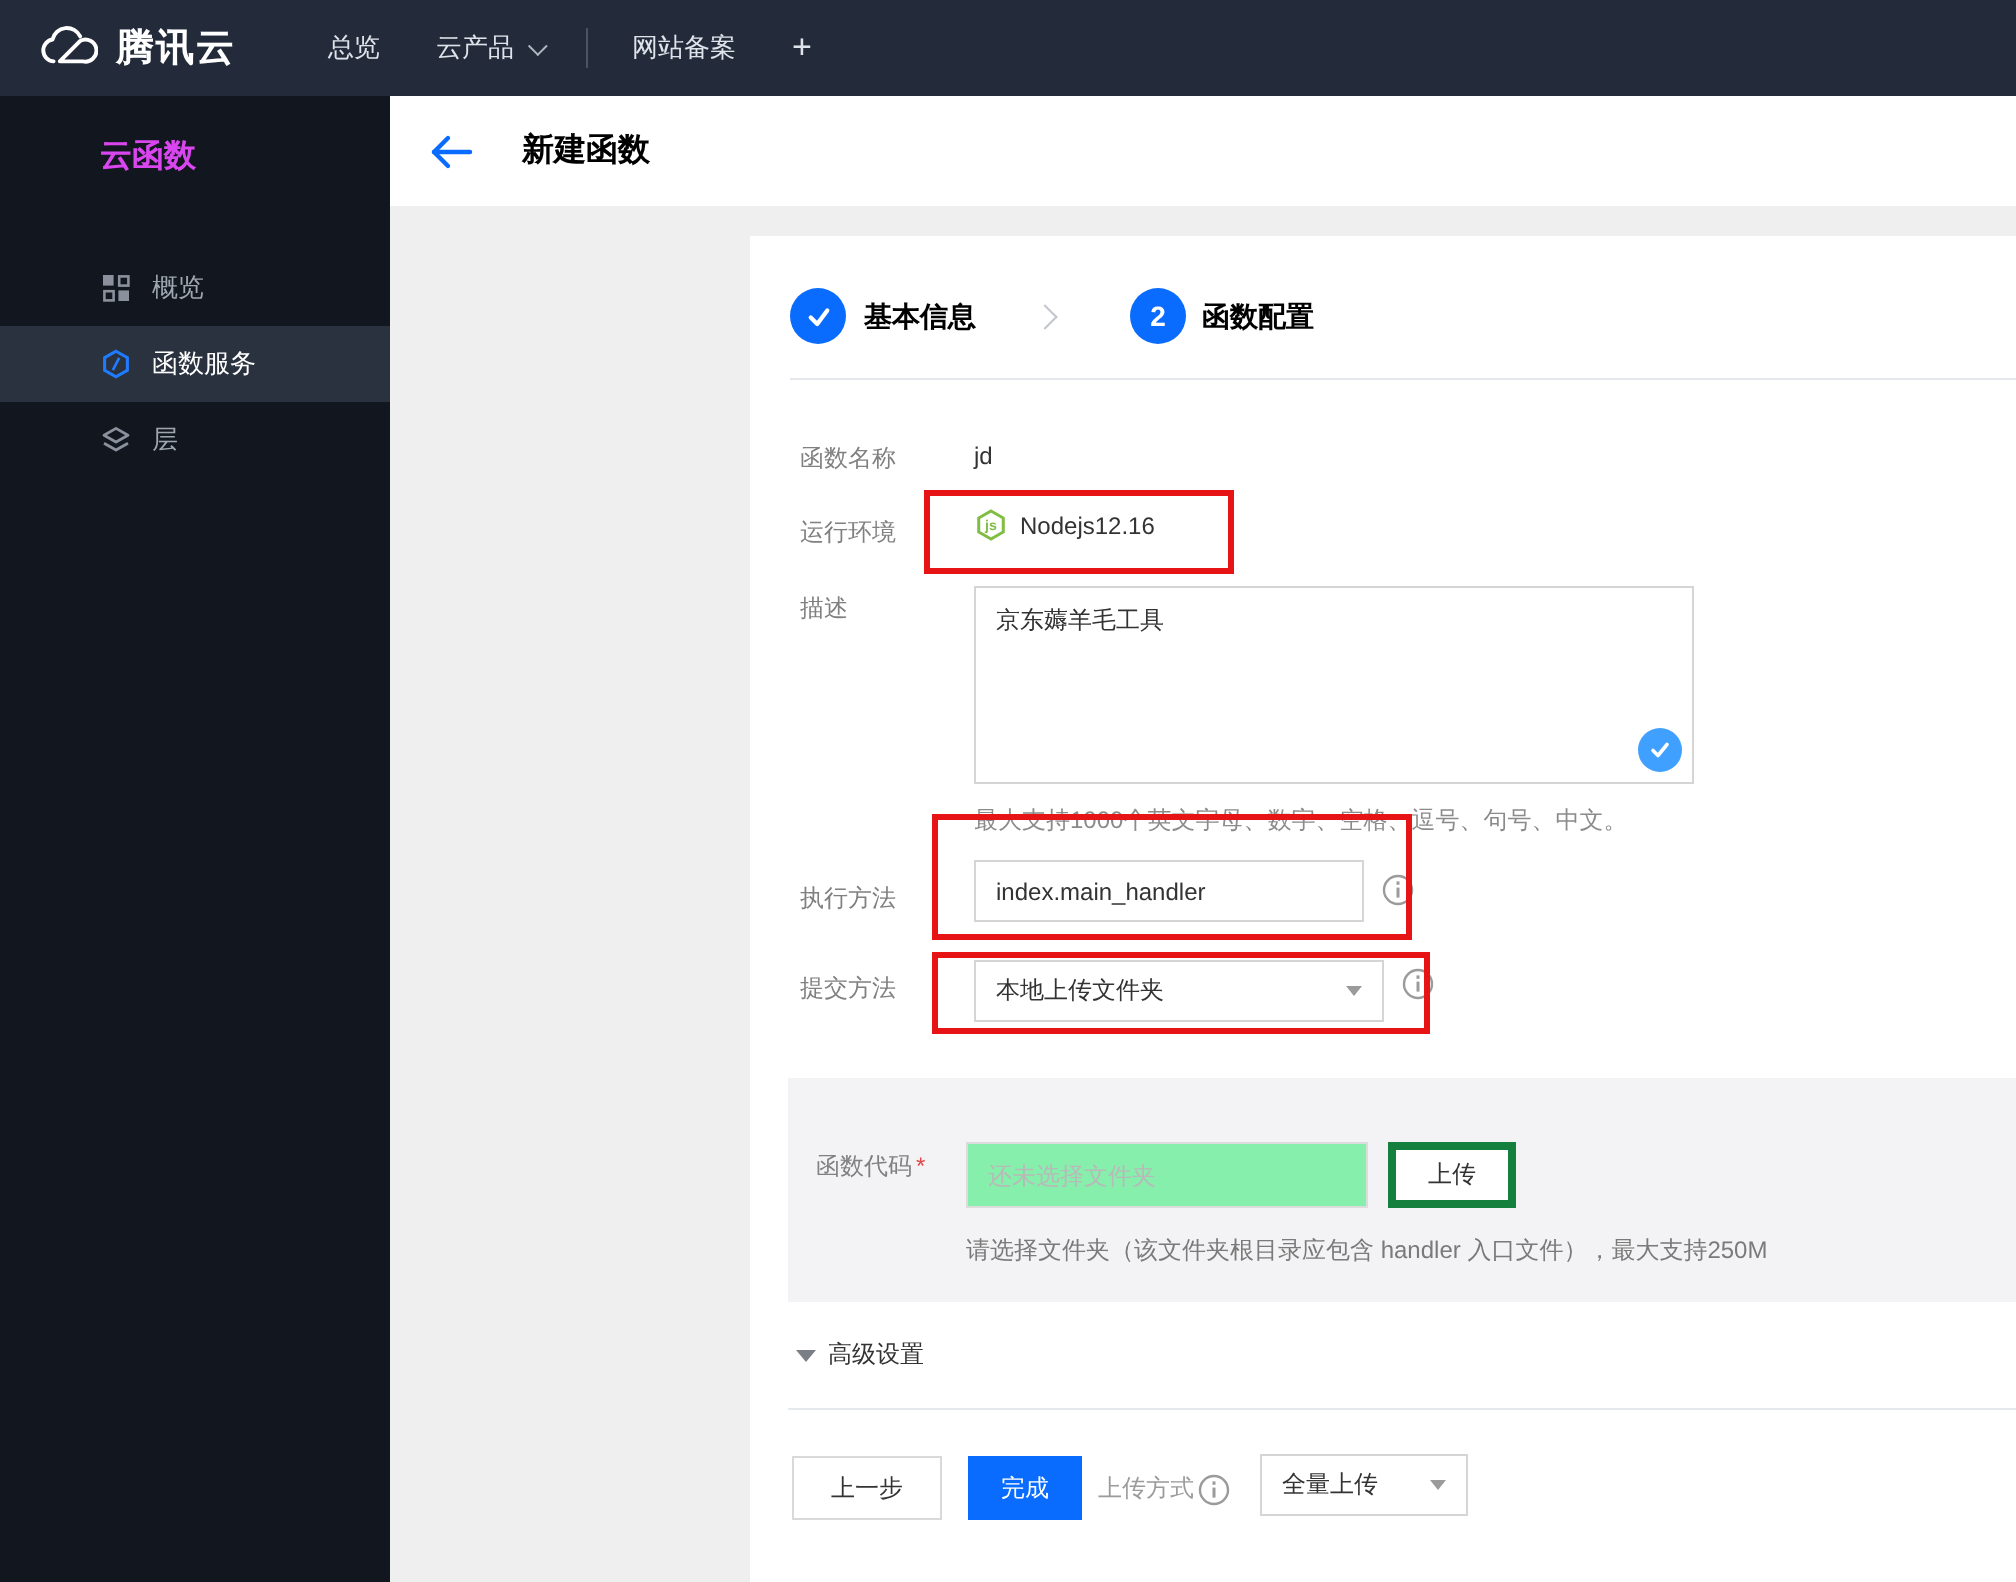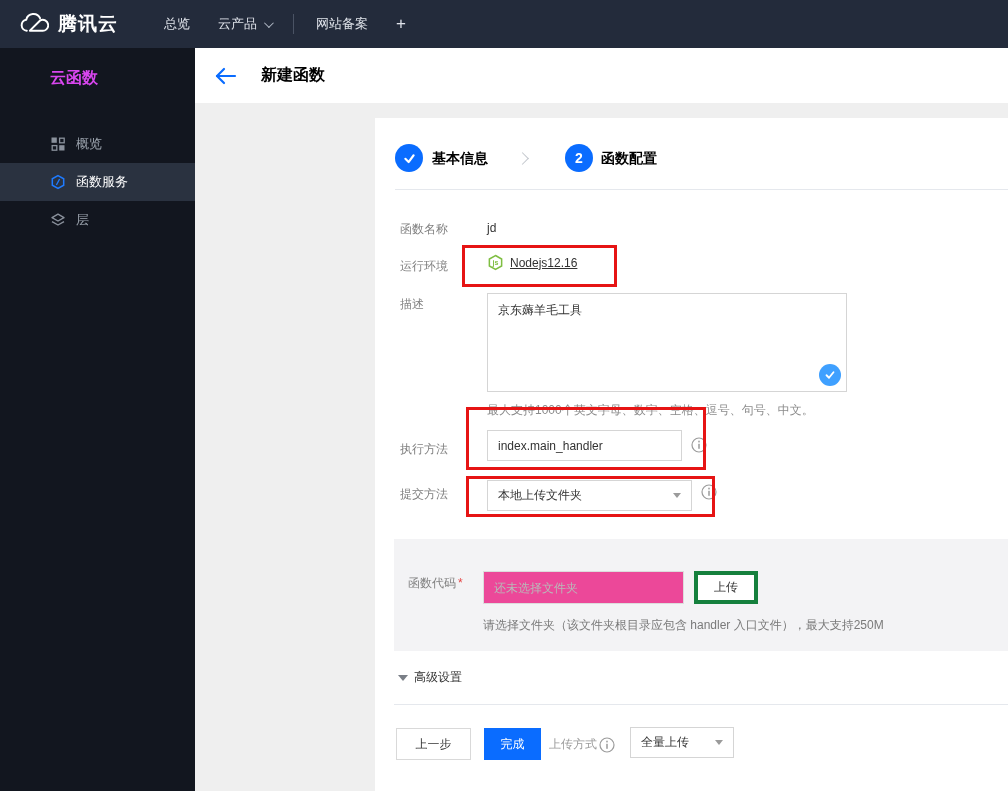--- a/index.html
+++ b/index.html
@@ -62,21 +62,21 @@
     display:flex; align-items:center; padding:0 10px; cursor:pointer; }
   .selectbox .caret { position:absolute; right:10px; width:0; height:0;
     border-left:4px solid transparent; border-right:4px solid transparent; border-top:5px solid #9b9b9b; }
   .info-ic { position:absolute; width:16px; height:16px; cursor:pointer; display:inline-flex; }
   .redbox { position:absolute; border:3px solid #e61414; pointer-events:none; z-index:15; }
   
   .code-panel { position:absolute; left:19px; right:0; top:421px; height:112px; background:#f3f3f5; }
   .cp-label { position:absolute; left:14px; top:36px; color:#808080; }
   .cp-label .req { color:#e54545; margin-left:2px; }
   .cp-input { position:absolute; left:89px; top:32px; width:201px; height:33px; border:1px solid #dcdcdc;
-    background:#ec4899; color:#333; font-family:inherit; font-size:12px; padding:0 10px; outline:none; }
+    background:#86efac; color:#333; font-family:inherit; font-size:12px; padding:0 10px; outline:none; }
   .cp-input::placeholder { color:#b9b9b9; }
   .upload-btn { position:absolute; left:300px; top:32px; width:64px; height:33px; background:#fff;
     border:4px solid #15803d; font-family:inherit; font-size:12px; color:#333; cursor:pointer; }
   .cp-helper { position:absolute; left:89px; top:78px; color:#7a7a7a; font-size:12px; white-space:nowrap; }
   
   .advanced { position:absolute; left:23px; top:551px; display:flex; align-items:center; cursor:pointer; }
   .tri-down { width:0; height:0; border-left:5px solid transparent; border-right:5px solid transparent;
     border-top:6px solid #7a7f87; margin-right:6px; }
   .adv-label { font-size:12px; color:#333; }
   .btn { position:absolute; height:32px; font-family:inherit; font-size:12px; cursor:pointer;
@@ -178,21 +178,21 @@
       <div class="step-circle" style="left:190px; top:26px;">
         <span>2</span>
       </div>
       <span class="step-label" style="left:226px; top:32px;">函数配置</span>
       <div class="hr" style="left:20px; right:0; top:71px;"></div>
 
       <span class="flabel" style="top:103px;">函数名称</span>
       <span class="fvalue" style="left:112px; top:103px;">jd</span>
 
       <span class="flabel" style="top:140px;">运行环境</span>
-      <div class="runtime-box" style="top:136px;text-decoration:underline;">
+      <div class="runtime-box" style="top:136px;">
         <span class="nicon">
           <svg width="17" height="17" viewBox="0 0 18 18">
             <polygon points="9,1.6 15.5,5.3 15.5,12.7 9,16.4 2.5,12.7 2.5,5.3" fill="none" stroke="#7fbe42" stroke-width="1.6"></polygon>
             <text x="9" y="11.8" font-size="7.5" font-weight="bold" fill="#7fbe42" text-anchor="middle" font-family="Liberation Sans, sans-serif">js</text>
           </svg>
         </span>
         <span>Nodejs12.16</span>
       </div>
       <div class="redbox" style="left:87px; top:127px; width:155px; height:42px;"></div>
 

